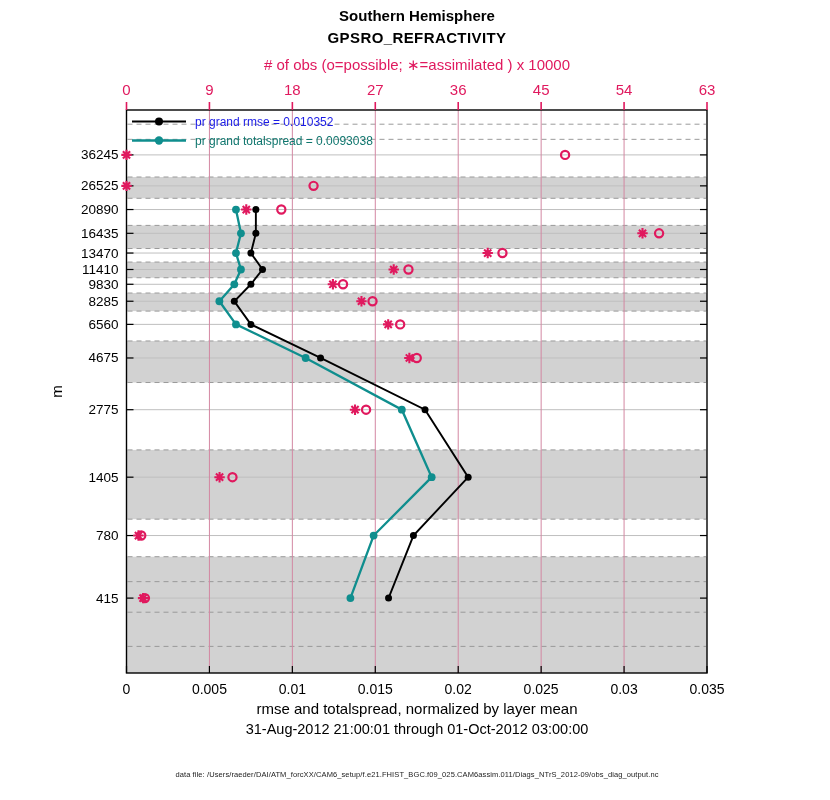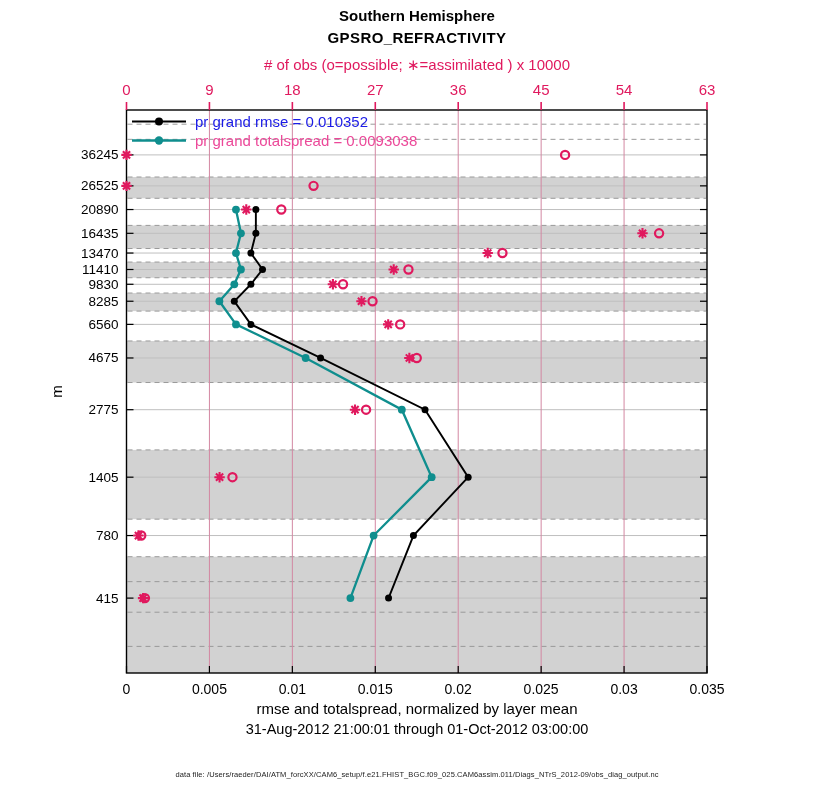--- a/index.html
+++ b/index.html
@@ -6,21 +6,21 @@
   .fig { position:relative; width:724px; height:800px; background:#ffffff;
          font-family:"Liberation Sans", sans-serif; overflow:hidden; color:#000; }
   .center { position:absolute; left:2px; width:830px; text-align:center; }
   .title1 { top:7px;  font-size:15px; font-weight:bold; }
   .title2 { top:29px; font-size:15px; font-weight:bold; letter-spacing:0.4px; }
   .obs-label { top:56px; font-size:15px; }
   #plot-svg { position:absolute; left:0; top:0; }
   .legend { position:absolute; left:130px; top:112px; }
   .legend-row { display:flex; align-items:center; height:19px; }
   .legend-row svg { display:block; }
-  .legend-row span { font-size:15px; margin-left:7px; }
+  .legend-row span { font-size:12px; margin-left:7px; }
   .ylabel { position:absolute; left:50px; top:383px; font-size:15px;
             transform:rotate(-90deg); transform-origin:center; }
   .xlabel   { top:700px; font-size:15px; }
   .dateline { top:721px; font-size:14.5px; }
   .footer   { top:770px; font-size:7.5px; letter-spacing:0.1px; color:#222; }
 </style>
 </head>
 <body>
 
 <div class="fig">
@@ -232,21 +232,21 @@
         <line class="ls-line-0" x1="2" y1="7.5" x2="56" y2="7.5" stroke-width="2.2" stroke="#000000"></line>
         <circle class="ls-dot-0" cx="29" cy="7.5" r="4" fill="#000000"></circle>
       </svg>
       <span style="color: rgb(26, 26, 230);">pr grand rmse = 0.010352</span>
     </div>
     <div class="legend-row">
       <svg width="58" height="15">
         <line class="ls-line-1" x1="2" y1="7.5" x2="56" y2="7.5" stroke-width="2.4" stroke="#0f8e8e"></line>
         <circle class="ls-dot-1" cx="29" cy="7.5" r="4.2" fill="#0f8e8e"></circle>
       </svg>
-      <span style="color: #ec4899;">pr grand totalspread = 0.0093038</span>
+      <span style="color: #0f766e;">pr grand totalspread = 0.0093038</span>
     </div>
   </div>
 
   <div class="ylabel">m</div>
   <div class="center xlabel">rmse and totalspread, normalized by layer mean</div>
   <div class="center dateline">31-Aug-2012 21:00:01 through 01-Oct-2012 03:00:00</div>
   <div class="center footer">data file: /Users/raeder/DAI/ATM_forcXX/CAM6_setup/f.e21.FHIST_BGC.f09_025.CAM6assim.011/Diags_NTrS_2012-09/obs_diag_output.nc</div>
 
 </div>
 

